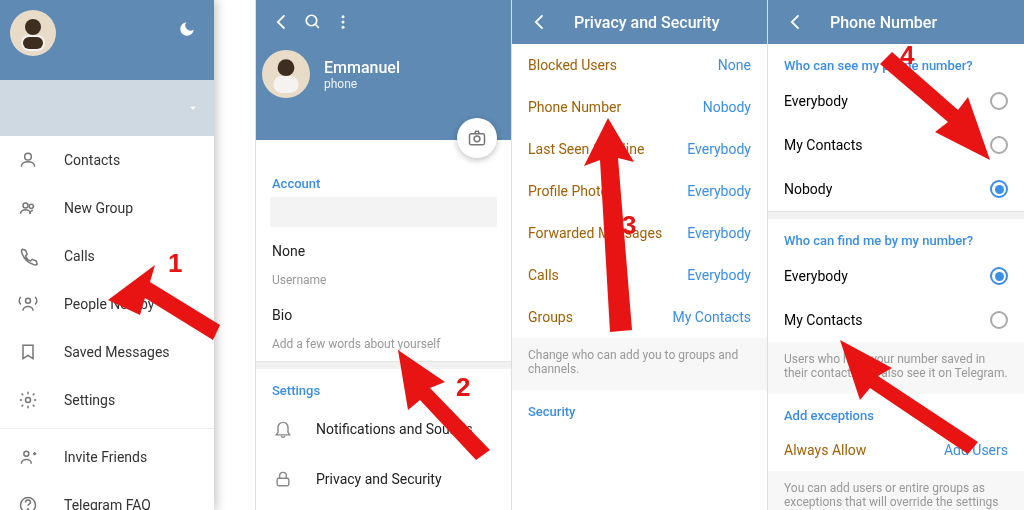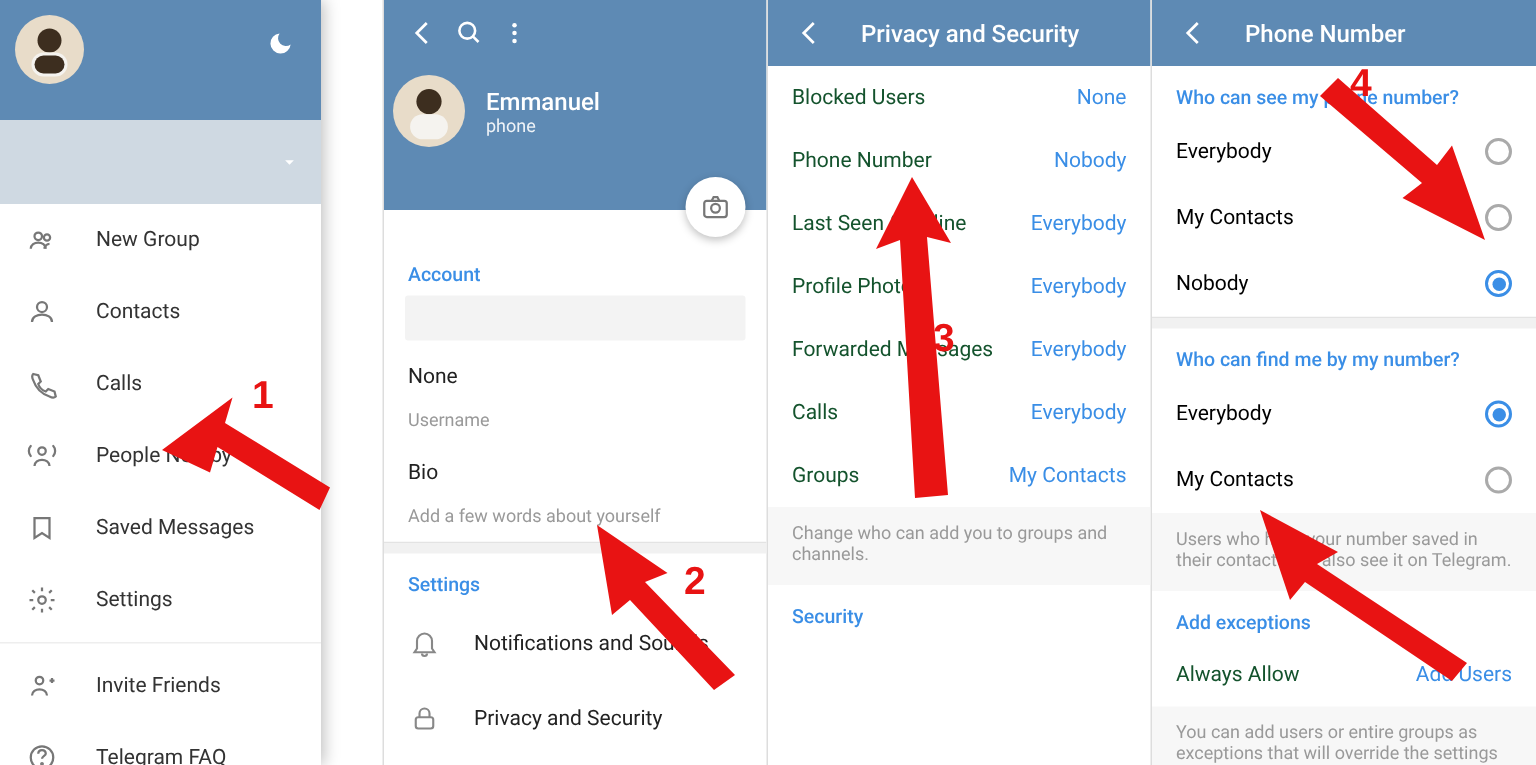--- a/index.html
+++ b/index.html
@@ -42,21 +42,21 @@
   .camerafab { position:absolute; right:14px; bottom:-18px; width:40px; height:40px; border-radius:50%; background:#fff; box-shadow:0 2px 6px rgba(0,0,0,.25); display:flex; align-items:center; justify-content:center; color:#777; cursor:pointer;}
   .section-label { color:#3a8ee6; font-size:13px; font-weight:500; padding: 14px 16px 6px; }
   .setting-row { padding: 10px 16px; cursor:pointer; }
   .setting-row .val { font-size:14px; color:#222;}
   .setting-row .sub { font-size:12px; color:#999; margin-top:14px;}
   .setlist-item { display:flex; align-items:center; padding: 14px 16px; font-size:14px; cursor:pointer; color:#222;}
   .setlist-item .icon { width:22px; height:22px; margin-right:22px; color:#888; display:flex; align-items:center; justify-content:center;}
 
   
   .kv-row { display:flex; justify-content:space-between; align-items:center; padding: 13px 16px; font-size:14px; cursor:pointer;}
-  .kv-row .k { color:#14532d;text-align:right; }
+  .kv-row .k { color:#a16207;text-align:right; }
   .kv-row .v { color:#3a8ee6; }
   .helper { font-size:12px; color:#999; padding: 10px 16px 14px; background:#f7f7f7;}
   .sec-divider { height:8px; background:#f1f1f1; box-shadow: inset 0 1px 0 #e3e3e3;}
 
   
   .radio-row { display:flex; justify-content:space-between; align-items:center; padding: 13px 16px; font-size:14px; cursor:pointer;}
   .radio-row .radio { width:18px; height:18px; border-radius:50%; border:2px solid #aaa; display:flex; align-items:center; justify-content:center;}
   .radio-row .radio.sel { border-color:#3a8ee6;}
   .radio-row .radio.sel::after { content:""; width:9px; height:9px; border-radius:50%; background:#3a8ee6;}
 
@@ -118,36 +118,36 @@
   <div class="drawer-banner">
     <svg width="14" height="14" viewBox="0 0 24 24" fill="#fff">
           <path d="M7 10l5 5 5-5z"></path>
         </svg>
   </div>
 
   <div>
     <div class="menu-item">
           <span class="icon">
             <svg width="20" height="20" viewBox="0 0 24 24" fill="none" stroke="currentColor" stroke-width="1.8">
+              <circle cx="12" cy="8" r="4"></circle>
+              <path d="M4 20c0-4 4-6 8-6s8 2 8 6"></path>
+            </svg>
+          </span>
+          <span>Contacts</span>
+        </div>
+    <div class="menu-item">
+          <span class="icon">
+            <svg width="20" height="20" viewBox="0 0 24 24" fill="none" stroke="currentColor" stroke-width="1.8">
               <circle cx="9" cy="9" r="3"></circle>
               <circle cx="16" cy="10" r="2.5"></circle>
               <path d="M3 19c0-3 3-5 6-5s6 2 6 5"></path>
               <path d="M14 19c0-2 2-4 4-4"></path>
             </svg>
           </span>
           <span>New Group</span>
-        </div>
-    <div class="menu-item">
-          <span class="icon">
-            <svg width="20" height="20" viewBox="0 0 24 24" fill="none" stroke="currentColor" stroke-width="1.8">
-              <circle cx="12" cy="8" r="4"></circle>
-              <path d="M4 20c0-4 4-6 8-6s8 2 8 6"></path>
-            </svg>
-          </span>
-          <span>Contacts</span>
         </div>
     <div class="menu-item">
           <span class="icon">
             <svg width="20" height="20" viewBox="0 0 24 24" fill="none" stroke="currentColor" stroke-width="1.8">
               <path d="M5 4l4 1 2 5-2 2c1 3 3 5 6 6l2-2 5 2 1 4c-1 1-3 1-5 0-6-2-11-7-13-13-1-2-1-4 0-5z"></path>
             </svg>
           </span>
           <span>Calls</span>
         </div>
     <div class="menu-item">

